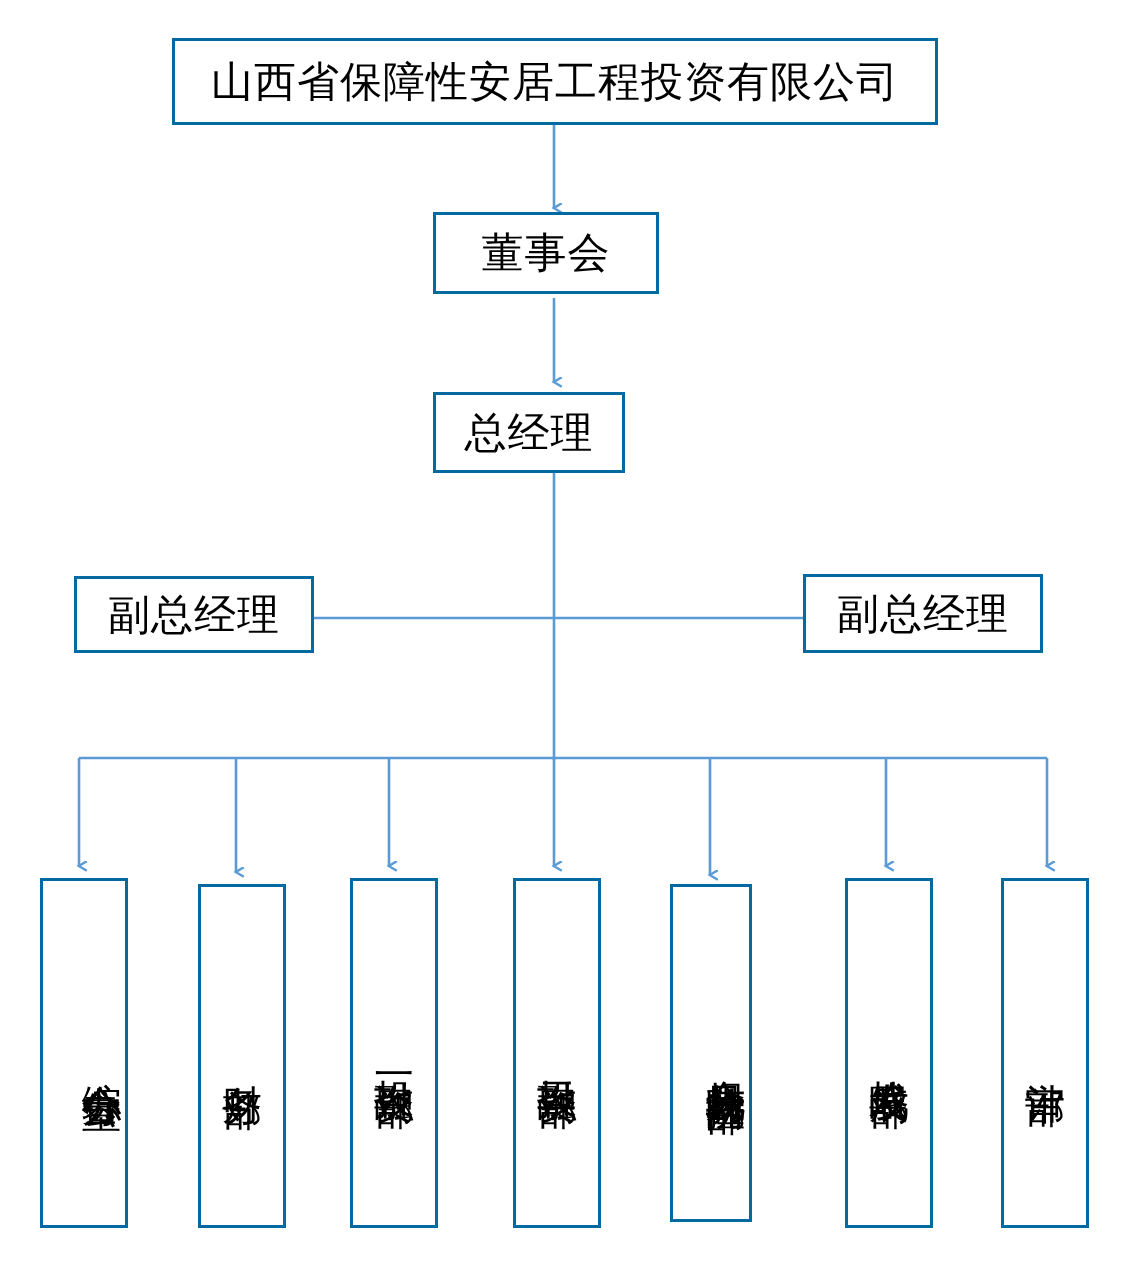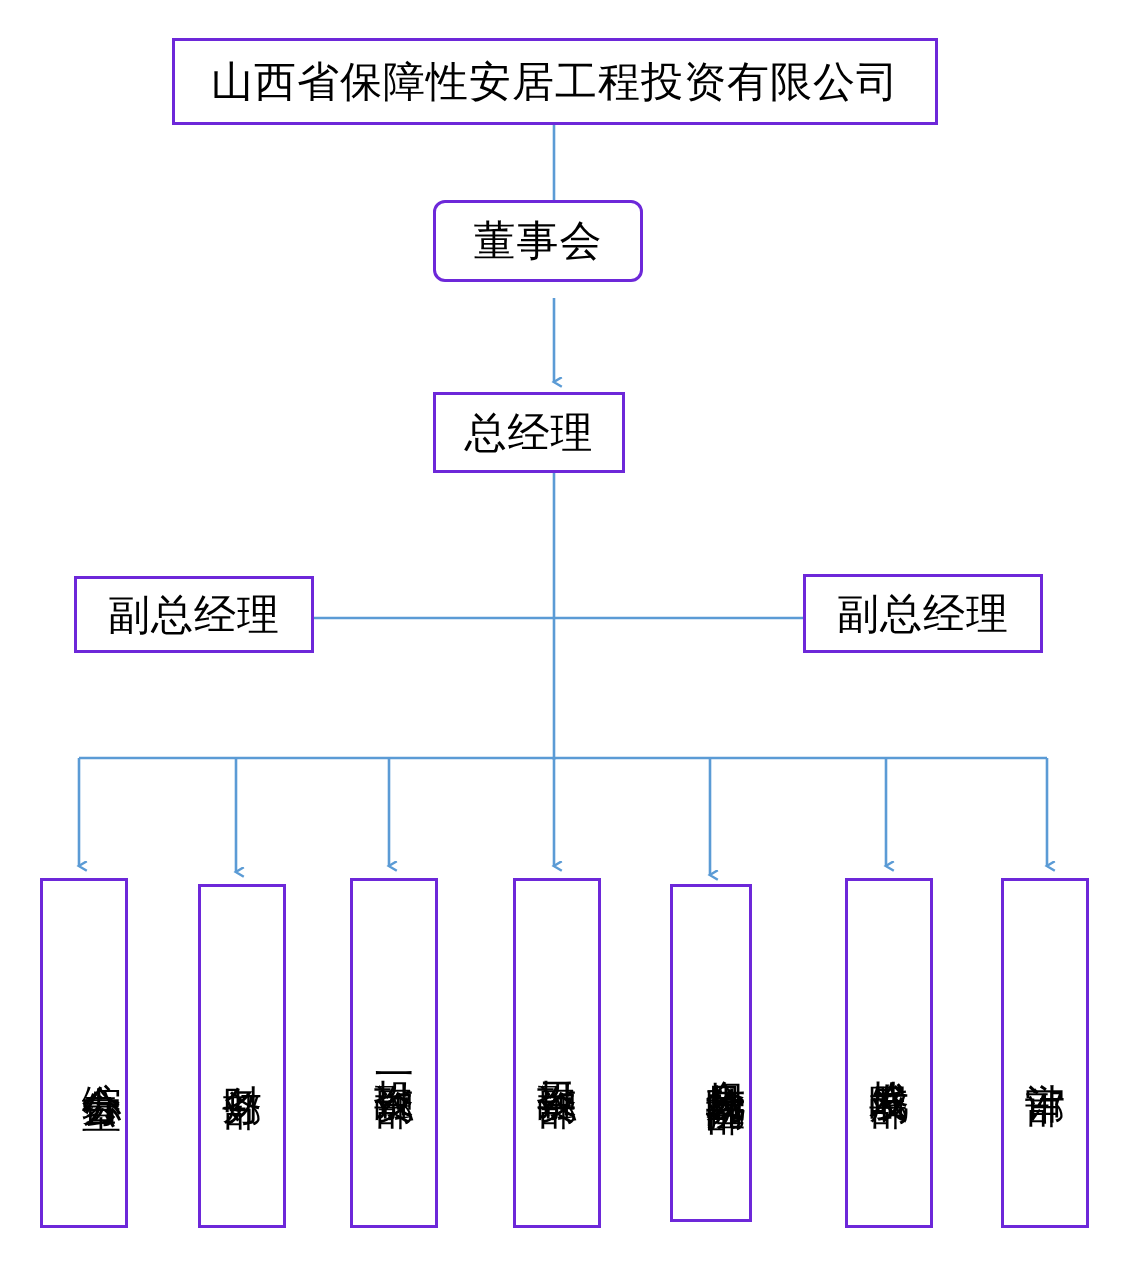--- a/index.html
+++ b/index.html
@@ -11,21 +11,21 @@
     position: relative;
     width: 1130px;
     height: 1278px;
     background: #ffffff;
     overflow: hidden;
     font-family: "DejaVu Serif", "Liberation Serif", serif;
   }
   .node {
     position: absolute;
     box-sizing: border-box;
-    border: 3px solid #6d28d9;
+    border: 3px solid #0369a1;
     background: #ffffff;
     display: flex;
     align-items: center;
     justify-content: center;
     color: #000000;
     z-index: 3;
   }
   .node-h {
     font-size: 42px;
     letter-spacing: 1px;
@@ -89,21 +89,21 @@
       <line x1="710" y1="758" x2="710" y2="875" marker-end="url(#arrowOpen)"></line>
       <line x1="886" y1="758" x2="886" y2="866" marker-end="url(#arrowOpen)"></line>
       <line x1="1047" y1="758" x2="1047" y2="866" marker-end="url(#arrowOpen)"></line>
     </g>
   </svg>
 
   <div class="node node-h" style="left:172px; top:38px; width:766px; height:87px;">
     <span>山西省保障性安居工程投资有限公司</span>
   </div>
 
-  <div class="node node-h" style="left:433px; top:200px; width:210px; height:82px;border-radius:12px;">
+  <div class="node node-h" style="left:433px; top:212px; width:226px; height:82px;">
     <span>董事会</span>
   </div>
 
   <div class="node node-h" style="left:433px; top:392px; width:192px; height:81px;">
     <span>总经理</span>
   </div>
 
   <div class="node node-h" style="left:74px; top:576px; width:240px; height:77px;">
     <span>副总经理</span>
   </div>

